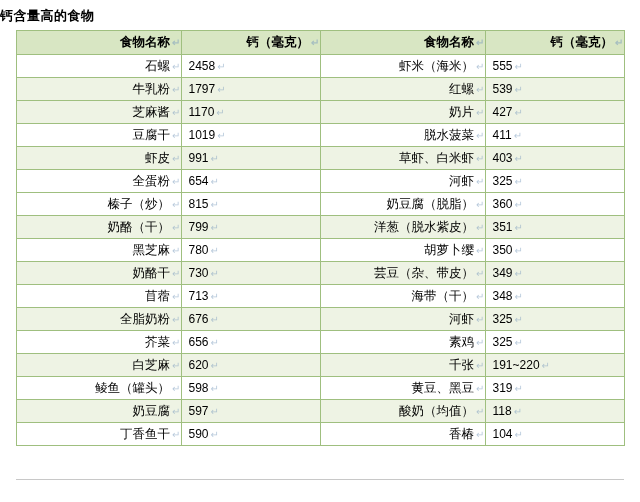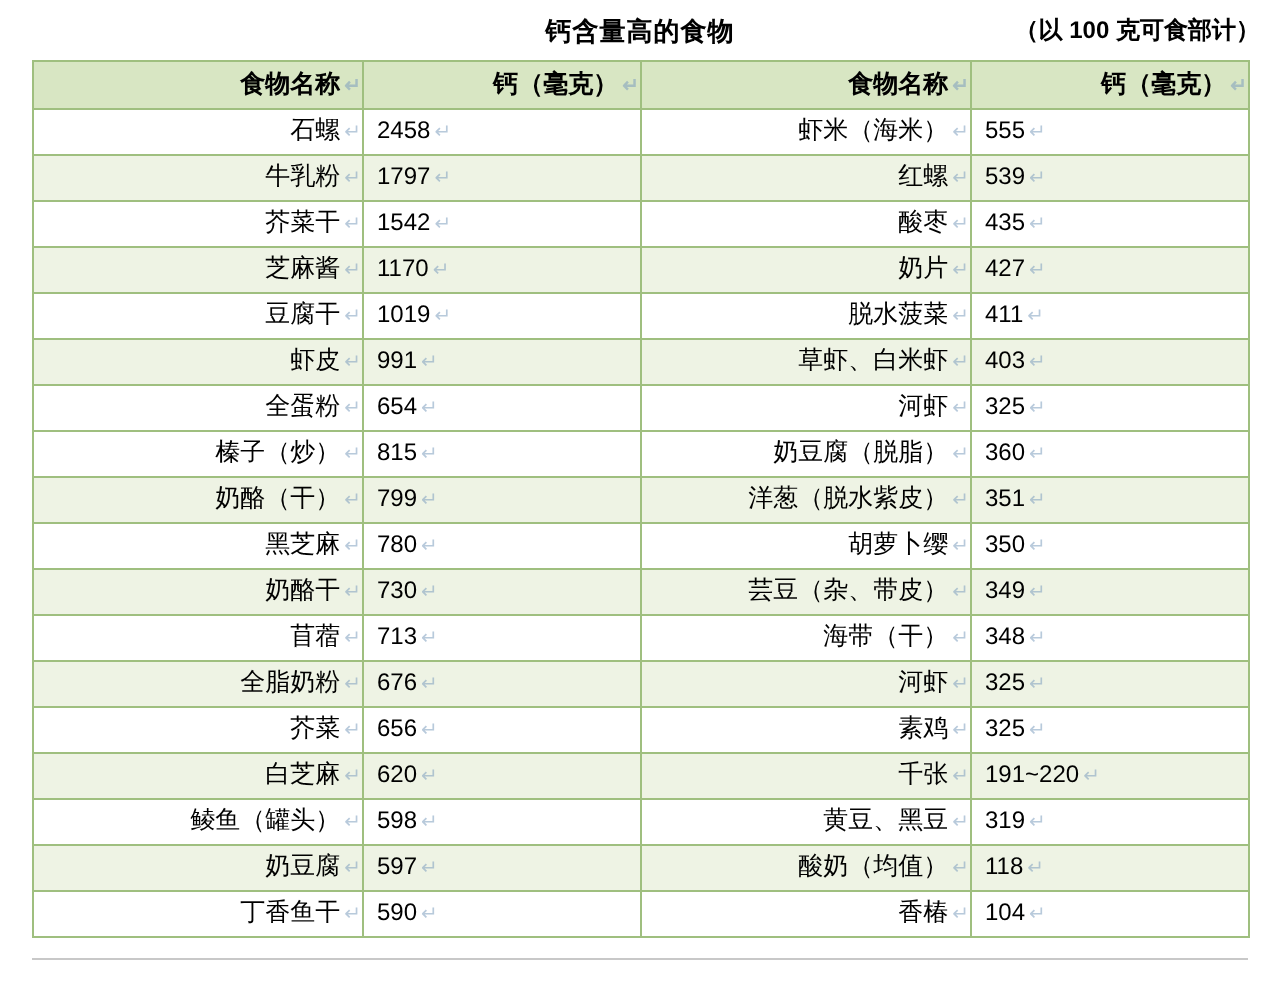--- a/index.html
+++ b/index.html
@@ -24,21 +24,20 @@
   .header-row {
     position: relative;
     height: 24px;
     margin: 4px 0 2px 0;
   }
   .doc-title {
     position: absolute;
     left: 0;
     right: 0;
     top: 3px;
-    text-align: center;
     font-size: 13px;
     font-weight: bold;
     letter-spacing: 0.5px;
   }
   .doc-note {
     position: absolute;
     right: 10px;
     top: 3px;
     font-size: 12px;
     font-weight: bold;
@@ -104,21 +103,20 @@
     border-top: 1px solid #c8c8c8;
   }
 </style>
 </head>
 <body>
 
 <div class="page">
 
   <div class="header-row">
     <div class="doc-title">钙含量高的食物</div>
-    <div class="doc-note">（以 100 克可食部计）</div>
   </div>
 
   <table class="caltable">
     <colgroup>
       <col class="c1">
         <col class="c2">
         <col class="c3">
         <col class="c4">
     </colgroup>
     <thead>
@@ -135,26 +133,20 @@
           <td class="val">2458<span class="pilcrow">↵</span></td>
           <td class="name">虾米（海米）<span class="pilcrow">↵</span></td>
           <td class="val">555<span class="pilcrow">↵</span></td>
         </tr>
         <tr class="odd">
           <td class="name">牛乳粉<span class="pilcrow">↵</span></td>
           <td class="val">1797<span class="pilcrow">↵</span></td>
           <td class="name">红螺<span class="pilcrow">↵</span></td>
           <td class="val">539<span class="pilcrow">↵</span></td>
         </tr>
-        <tr class="even">
-          <td class="name">芥菜干<span class="pilcrow">↵</span></td>
-          <td class="val">1542<span class="pilcrow">↵</span></td>
-          <td class="name">酸枣<span class="pilcrow">↵</span></td>
-          <td class="val">435<span class="pilcrow">↵</span></td>
-        </tr>
         <tr class="odd">
           <td class="name">芝麻酱<span class="pilcrow">↵</span></td>
           <td class="val">1170<span class="pilcrow">↵</span></td>
           <td class="name">奶片<span class="pilcrow">↵</span></td>
           <td class="val">427<span class="pilcrow">↵</span></td>
         </tr>
         <tr class="even">
           <td class="name">豆腐干<span class="pilcrow">↵</span></td>
           <td class="val">1019<span class="pilcrow">↵</span></td>
           <td class="name">脱水菠菜<span class="pilcrow">↵</span></td>

